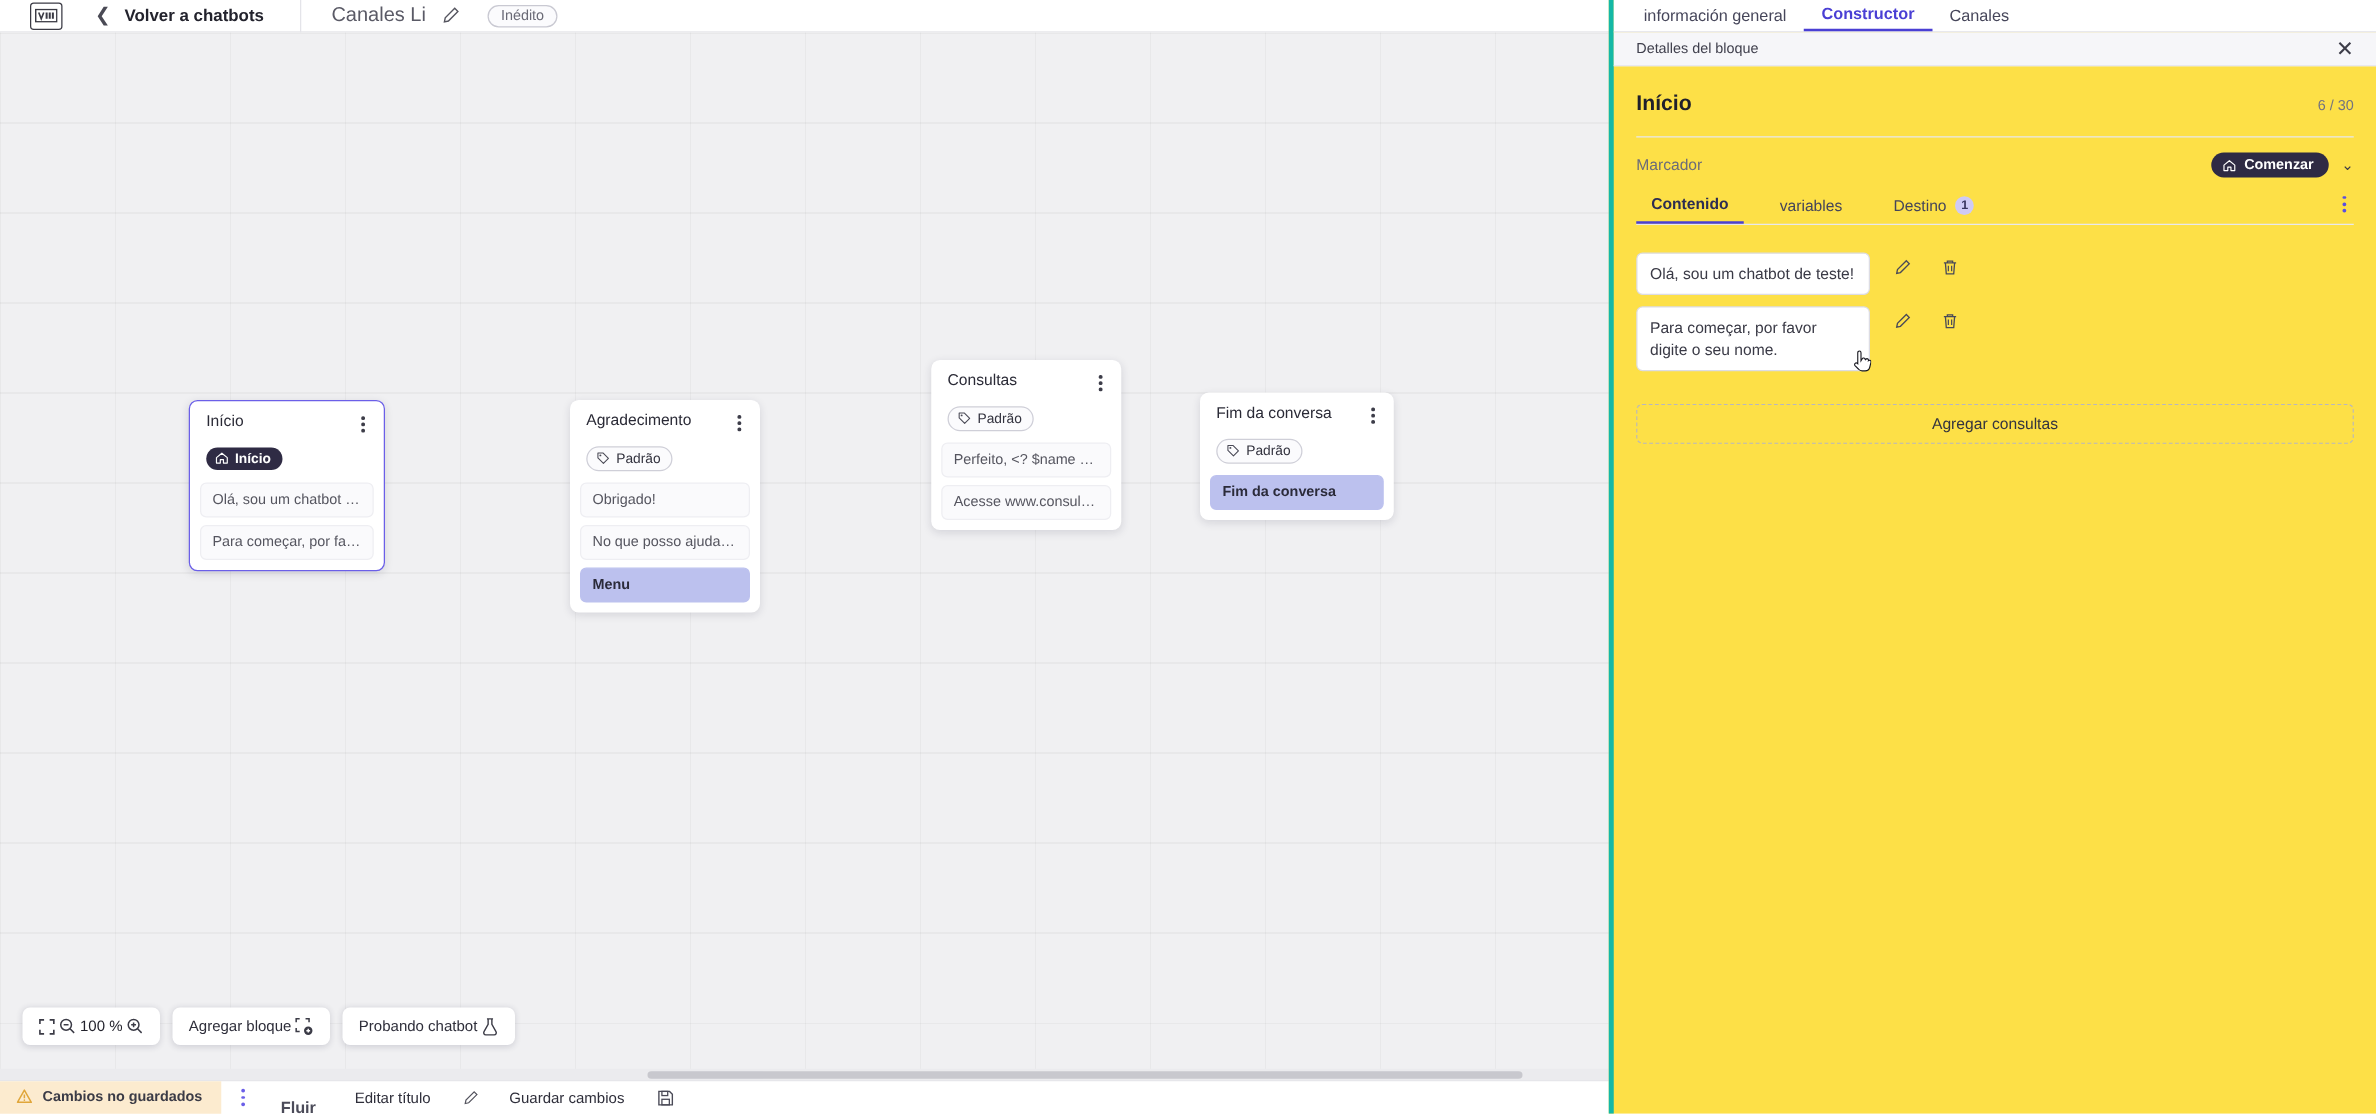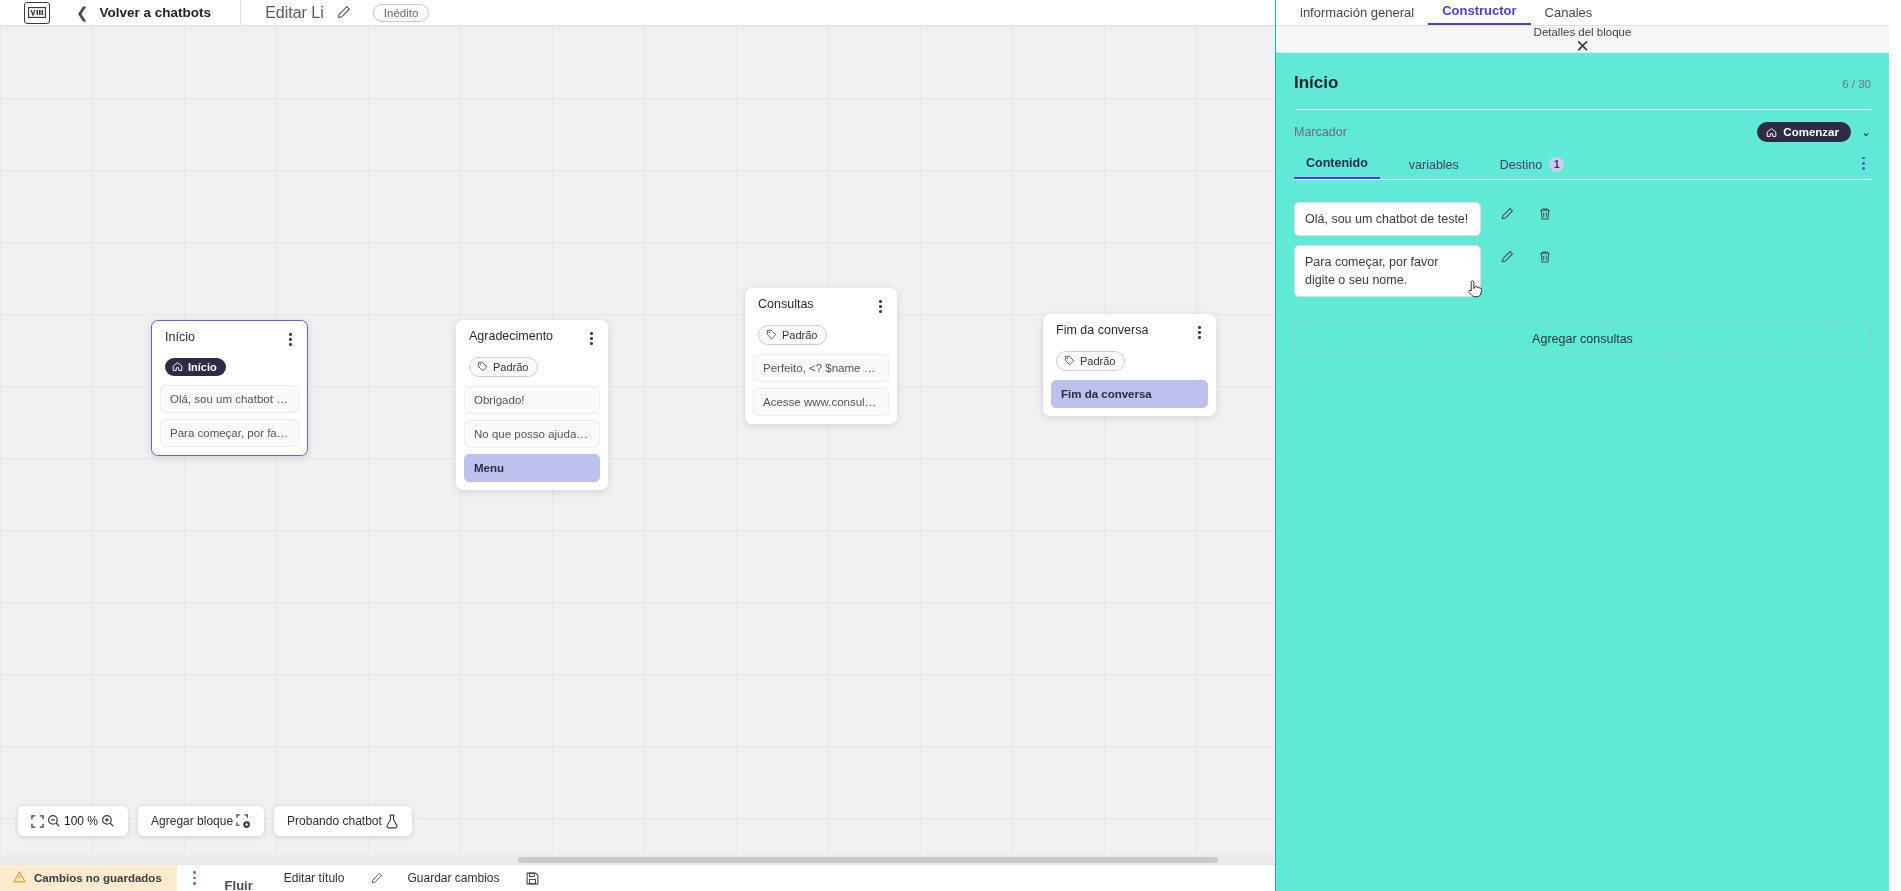--- a/index.html
+++ b/index.html
@@ -129,37 +129,36 @@
     font-size: 13px; color: #4b4b59; font-weight:700; padding: 0 7px;
     border-bottom: 2px solid #5c4fe0; cursor: pointer; margin-top: 16px;
   }
   .bb-item {
     margin-left: 24px; display:flex; align-items:center; gap:26px;
     font-size: 12px; color: #2e2e3a; cursor: pointer; white-space: nowrap;
   }
 
   
   .rpanel {
-    position: absolute; top: 0; right: 12px; width: 614px; height: 891px;
-    background: #5eead4; border-left: 1px solid #14b8a6;
+    position: absolute; top: 0; right: 0; width: 614px; height: 891px;
+    background: #fde047; border-left: 4px solid #14b8a6;
   }
   .rtabs {
     height: 26px; display: flex; align-items: flex-end; gap: 0;
     padding-left: 10px; border-bottom: 1px solid #e1e1e7; background:#fff;
   }
   .rtab {
     font-size: 13px; color: #46465a; padding: 0 14px 5px 14px; cursor: pointer;
     white-space: nowrap;
   }
   .rtab.active { color: #4a3fd4; font-weight: 700; border-bottom: 2px solid #4a3fd4; }
   .rsubhead {
     height: 27px; background: #f6f6f9; display: flex; align-items: center;
     justify-content: space-between; padding: 0 18px 0 18px;
     border-bottom: 1px solid #e8e8ee;
-    flex-direction: column;
   }
   .rsubhead-t { font-size: 11.5px; color: #3f3f4c; }
   .close-x { font-size: 17px; color: #3d3d49; line-height: 1; cursor: pointer; }
   .rbody { padding: 0 18px; }
   .blk-title-row {
     display: flex; align-items: baseline; justify-content: space-between;
     padding: 20px 0 0 0;
   }
   .blk-title { font-size: 17px; font-weight: 700; color: #1f1f2b; }
   .blk-count { font-size: 11.5px; color: #73737f; }
@@ -226,21 +225,21 @@
         <rect x="0.5" y="0.5" width="17" height="10" fill="none" stroke="#3a3a44" stroke-width="1.3"></rect>
         <path d="M3 3 L5 8 L7 3" fill="none" stroke="#3a3a44" stroke-width="1.3"></path>
         <rect x="8.5" y="3" width="1.6" height="5" fill="#3a3a44"></rect>
         <rect x="11" y="3" width="1.6" height="5" fill="#3a3a44"></rect>
         <rect x="13.5" y="3" width="1.6" height="5" fill="#3a3a44"></rect>
       </svg>
     </div>
     <div class="back-chevron">❮</div>
     <div class="back-label">Volver a chatbots</div>
     <div class="vdiv"></div>
-    <div class="bot-title">Editar Li</div>
+    <div class="bot-title">Canales Li</div>
     <div class="pencil-ico">
       <svg width="15" height="15" viewBox="0 0 16 16">
           <path d="M11.5 1.8l2.7 2.7-8.1 8.1-3.4.7.7-3.4z" fill="none" stroke="#55555f" stroke-width="1.2"></path>
         </svg>
     </div>
     <div class="badge-unpub">Inédito</div>
   </div>
 
   <div class="canvas">
 
@@ -314,21 +313,21 @@
           <circle cx="4.2" cy="4.2" r="1" fill="#4a4a56"></circle>
         </svg>
         <span>Padrão</span>
       </div>
       <div class="node-rows">
         <div class="row">Perfeito, &lt;? $name ?&gt;!</div>
         <div class="row">Acesse www.consultas.com par...</div>
       </div>
     </div>
 
-    <div class="node" style="left:1043px; top:288px; width:173px;">
+    <div class="node" style="left:960px; top:288px; width:155px;">
       <div class="node-head">
         <span class="node-title">Fim da conversa</span>
         <span class="kebab">
             <i></i>
             <i></i>
             <i></i>
           </span>
       </div>
       <div class="chip light">
         <svg width="11" height="11" viewBox="0 0 14 14">

